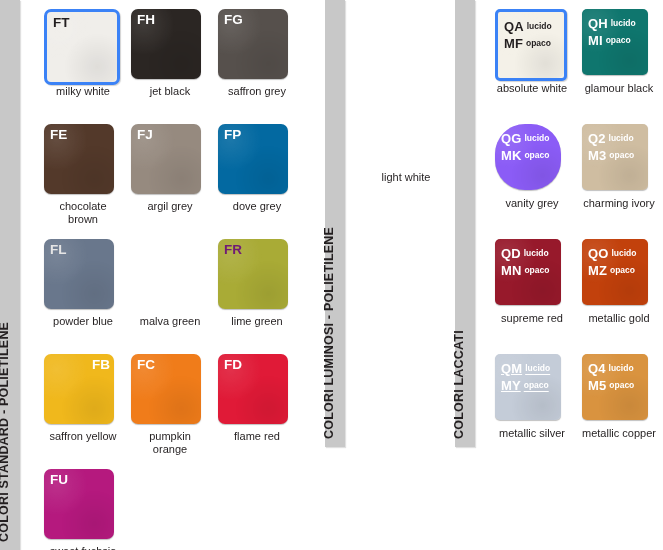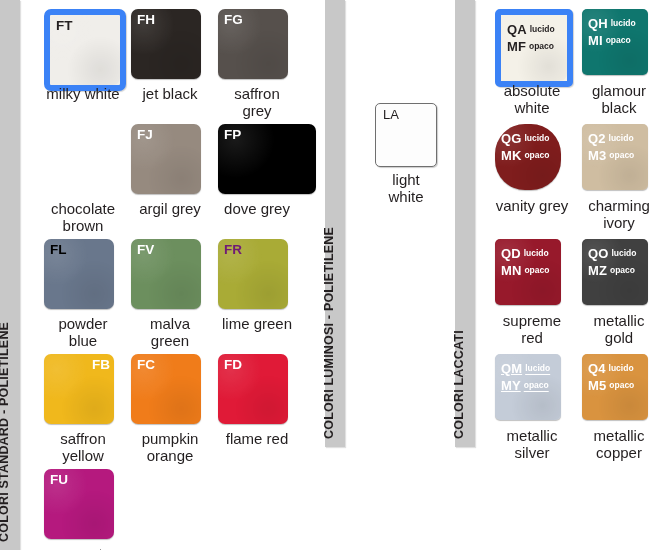--- a/index.html
+++ b/index.html
@@ -79,41 +79,41 @@
     content: "";
     position: absolute;
     inset: 0;
     border-radius: 7px;
     background-image:
       radial-gradient(circle at 18% 22%, rgba(255,255,255,0.10), rgba(255,255,255,0) 40%),
       radial-gradient(circle at 72% 78%, rgba(0,0,0,0.07), rgba(0,0,0,0) 45%);
     pointer-events: none;
   }
   .chip.outlined {
-    border: 6px solid #3b82f6;
+    border: 3px solid #3b82f6;
     box-shadow: 1px 1px 1px rgba(0,0,0,0.18);
   }
 
   .code {
     position: absolute;
     left: 6px;
     top: 3px;
     font-size: 13.5px;
     font-weight: bold;
     line-height: 1.12;
     z-index: 2;
   }
 
   .caption {
     position: absolute;
     top: 76px;
     left: 0;
     width: 78px;
     text-align: center;
-    font-size: 15px;
+    font-size: 11px;
     color: #231f20;
     line-height: 1.15;
   }
 
   
   #grid-laccati .chip { width: 66px; height: 66px; border-radius: 5px; }
   #grid-laccati .caption { top: 73px; width: 74px; }
   .dual-code {
     position: absolute;
     left: 6px;
@@ -173,44 +173,44 @@
       </div>
       <div class="caption">jet black</div>
     </div>
     <div class="swatch-cell">
       <div class="chip" style="background: rgb(86, 80, 76);">
         <span class="code" style="color: rgb(255, 255, 255);">FG</span>
       </div>
       <div class="caption">saffron grey</div>
     </div>
     <div class="swatch-cell">
+      <div class="chip" style="background: rgb(83, 57, 42);">
+        <span class="code" style="color: rgb(255, 255, 255);">FE</span>
+      </div>
       <div class="caption">chocolate brown</div>
     </div>
     <div class="swatch-cell">
       <div class="chip" style="background: rgb(150, 138, 127);">
         <span class="code" style="color: rgb(255, 255, 255);">FJ</span>
       </div>
       <div class="caption">argil grey</div>
     </div>
     <div class="swatch-cell">
-      <div class="chip" style="background: #000000; padding-left: 28px;">
+      <div class="chip" style="background: #0369a1;">
         <span class="code" style="color: rgb(255, 255, 255);">FP</span>
       </div>
       <div class="caption">dove grey</div>
     </div>
     <div class="swatch-cell">
       <div class="chip" style="background: rgb(105, 119, 140);">
-        <span class="code" style="color: #000000;">FL</span>
+        <span class="code" style="color: #e5e5e5;">FL</span>
       </div>
       <div class="caption">powder blue</div>
     </div>
     <div class="swatch-cell">
-      <div class="chip" style="background: rgb(108, 143, 94);">
-        <span class="code" style="color: rgb(255, 255, 255);">FV</span>
-      </div>
       <div class="caption">malva green</div>
     </div>
     <div class="swatch-cell">
       <div class="chip" style="background: rgb(169, 171, 54);">
         <span class="code" style="color: #701a75;">FR</span>
       </div>
       <div class="caption">lime green</div>
     </div>
     <div class="swatch-cell">
       <div class="chip" style="background: rgb(240, 184, 28);">
@@ -232,23 +232,20 @@
     </div>
     <div class="swatch-cell">
       <div class="chip" style="background: rgb(181, 25, 126);">
         <span class="code" style="color: rgb(255, 255, 255);">FU</span>
       </div>
       <div class="caption">sweet fuchsia</div>
     </div>
   </div>
 <div class="grid" id="grid-luminosi">
     <div class="swatch-cell">
-      <div class="chip outlined" style="background: rgb(253, 253, 253);">
-        <span class="code" style="color: rgb(35, 31, 32);">LA</span>
-      </div>
       <div class="caption">light white</div>
     </div>
   </div>
 <div class="grid" id="grid-laccati">
     <div class="swatch-cell">
       <div class="chip outlined" style="background: rgb(244, 241, 232);">
         <div class="dual-code" style="color: rgb(35, 31, 32);">
           <span class="dual-row"><span class="k">QA</span><span class="f">lucido</span></span>
           <span class="dual-row"><span class="k">MF</span><span class="f">opaco</span></span>
         </div>
@@ -258,21 +255,21 @@
     <div class="swatch-cell">
       <div class="chip" style="background: #0f766e;">
         <div class="dual-code" style="color: rgb(255, 255, 255);">
           <span class="dual-row"><span class="k">QH</span><span class="f">lucido</span></span>
           <span class="dual-row"><span class="k">MI</span><span class="f">opaco</span></span>
         </div>
       </div>
       <div class="caption">glamour black</div>
     </div>
     <div class="swatch-cell">
-      <div class="chip" style="background: #7f1d1d; border-radius: 30px;">
+      <div class="chip" style="background: #8b5cf6; border-radius: 30px;">
         <div class="dual-code" style="color: rgb(255, 255, 255);">
           <span class="dual-row"><span class="k">QG</span><span class="f">lucido</span></span>
           <span class="dual-row"><span class="k">MK</span><span class="f">opaco</span></span>
         </div>
       </div>
       <div class="caption">vanity grey</div>
     </div>
     <div class="swatch-cell">
       <div class="chip" style="background: rgb(207, 189, 161);">
         <div class="dual-code" style="color: rgb(255, 255, 255);">
@@ -285,21 +282,21 @@
     <div class="swatch-cell">
       <div class="chip" style="background: rgb(151, 25, 43);">
         <div class="dual-code" style="color: rgb(255, 255, 255);">
           <span class="dual-row"><span class="k">QD</span><span class="f">lucido</span></span>
           <span class="dual-row"><span class="k">MN</span><span class="f">opaco</span></span>
         </div>
       </div>
       <div class="caption">supreme red</div>
     </div>
     <div class="swatch-cell">
-      <div class="chip" style="background: #404040;">
+      <div class="chip" style="background: #c2410c;">
         <div class="dual-code" style="color: rgb(255, 255, 255);">
           <span class="dual-row"><span class="k">QO</span><span class="f">lucido</span></span>
           <span class="dual-row"><span class="k">MZ</span><span class="f">opaco</span></span>
         </div>
       </div>
       <div class="caption">metallic gold</div>
     </div>
     <div class="swatch-cell">
       <div class="chip" style="background: rgb(196, 204, 216);">
         <div class="dual-code" style="color: rgb(255, 255, 255); text-decoration: underline;">

